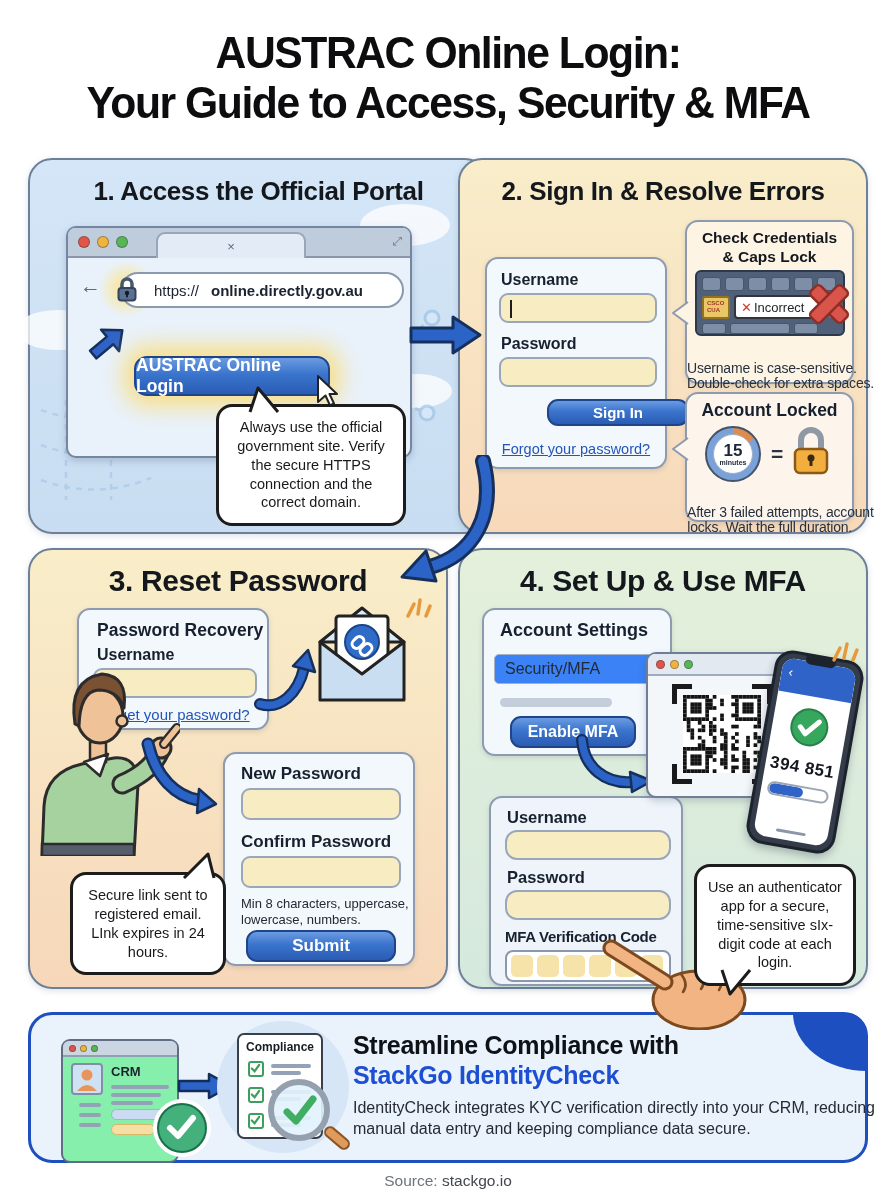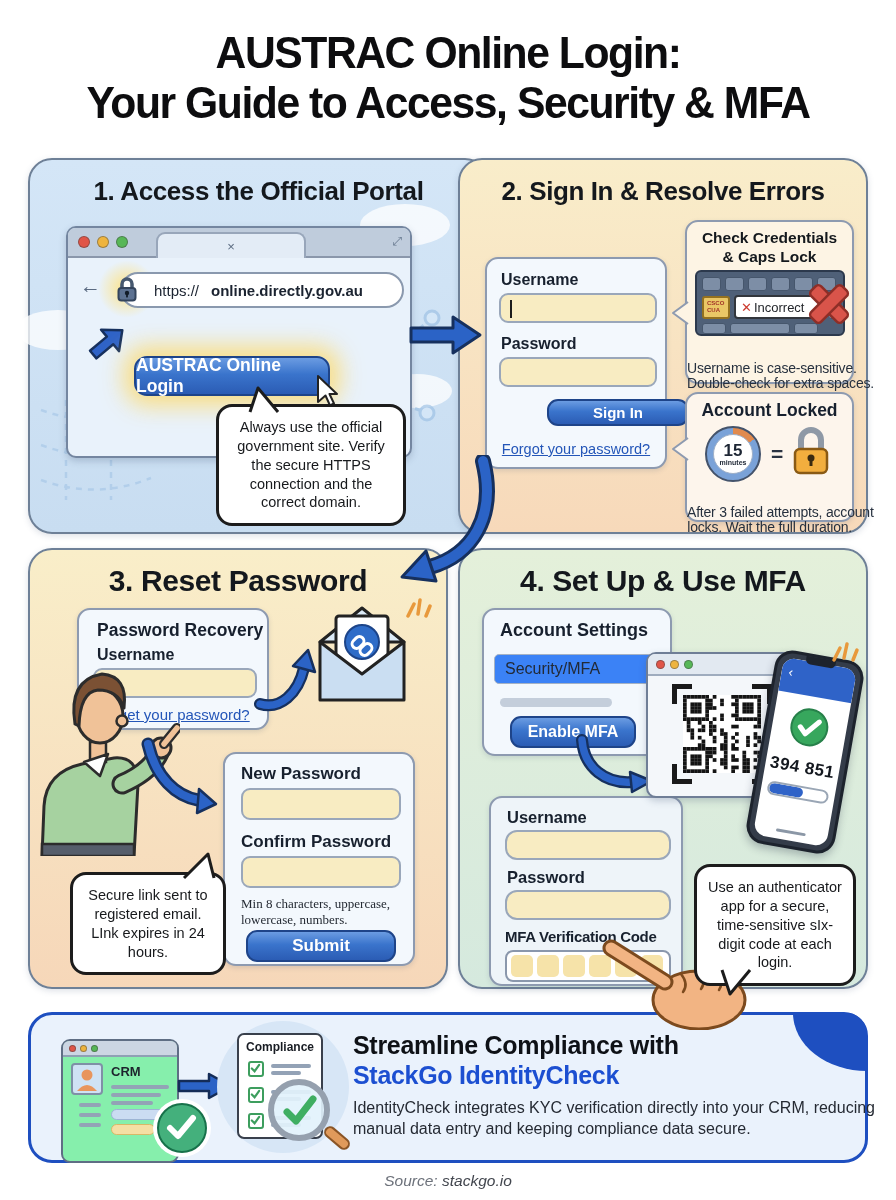--- a/index.html
+++ b/index.html
@@ -145,21 +145,21 @@
   .lens { position:absolute; left:237px; top:64px; width:62px; height:62px; border-radius:50%;
     border:6px solid #95a0ae; background:rgba(226,242,252,.92); z-index:3; }
   .handle { position:absolute; left:291px; top:117px; width:30px; height:12px; background:#e09a5b;
     border:2.5px solid #8a5526; border-radius:6px; transform:rotate(40deg); z-index:3; }
   .f-title1 { position:absolute; left:322px; top:16px; font-size:25px; font-weight:bold;
     color:#0e1116; letter-spacing:-.3px; }
   .f-title2 { position:absolute; left:322px; top:46px; font-size:25px; font-weight:bold;
     color:#1c4fd1; letter-spacing:-.3px; }
   .f-body { position:absolute; left:322px; top:82px; width:524px; font-size:16px;
     line-height:1.32; color:#252a33; }
-  .source-line { position:absolute; left:0; top:1172px; width:896px; text-align:center; font-size:15.5px;font-style:italic; }
+  .source-line { position:absolute; left:0; top:1172px; width:896px; text-align:center; font-size:15.5px; }
   .source-line .sp { color:#6d727b; }
   .source-line .sv { color:#42464e; }
 
   .cloud { position:absolute; background:rgba(255,255,255,.75); border-radius:50%; }
   svg { display:block; }
 </style>
 </head>
 <body>
 
 <div id="canvas">
@@ -351,21 +351,21 @@
       <path d="M12,8 C20,42 40,60 62,64" fill="none" stroke="#16305e" stroke-width="13" stroke-linecap="round"></path>
       <path d="M12,8 C20,42 40,60 62,64" fill="none" stroke="#2b63c6" stroke-width="8" stroke-linecap="round"></path>
       <polygon points="80,68 61,77 63,53" fill="#2b63c6" stroke="#16305e" stroke-width="2.5" stroke-linejoin="round"></polygon>
     </svg>
 
     <div class="card" style="left:193px;top:202px;width:192px;height:214px;">
       <span class="lbl" style="left:16px;top:10px;font-size:17px;">New Password</span>
       <div class="inp" style="left:16px;top:34px;width:160px;height:32px;"></div>
       <span class="lbl" style="left:16px;top:78px;font-size:17px;">Confirm Password</span>
       <div class="inp" style="left:16px;top:102px;width:160px;height:32px;"></div>
-      <div style="position:absolute;left:16px;top:142px;font-size:13px;color:#242a33;line-height:1.25;font-family:Liberation Serif, serif;">
+      <div style="position:absolute;left:16px;top:142px;font-size:13px;color:#242a33;line-height:1.25;">
         <div>Min 8 characters, uppercase,</div>
         <div>lowercase, numbers.</div>
       </div>
       <div class="btn" style="left:21px;top:176px;width:150px;height:32px;font-size:17px;">
         <span>Submit</span>
       </div>
     </div>
 
     <div class="bubble" style="left:40px;top:322px;width:156px;padding:11px 10px;font-size:14.5px;line-height:1.3;">
       <span>Secure link sent to registered email. LInk expires in 24 hours.</span>

